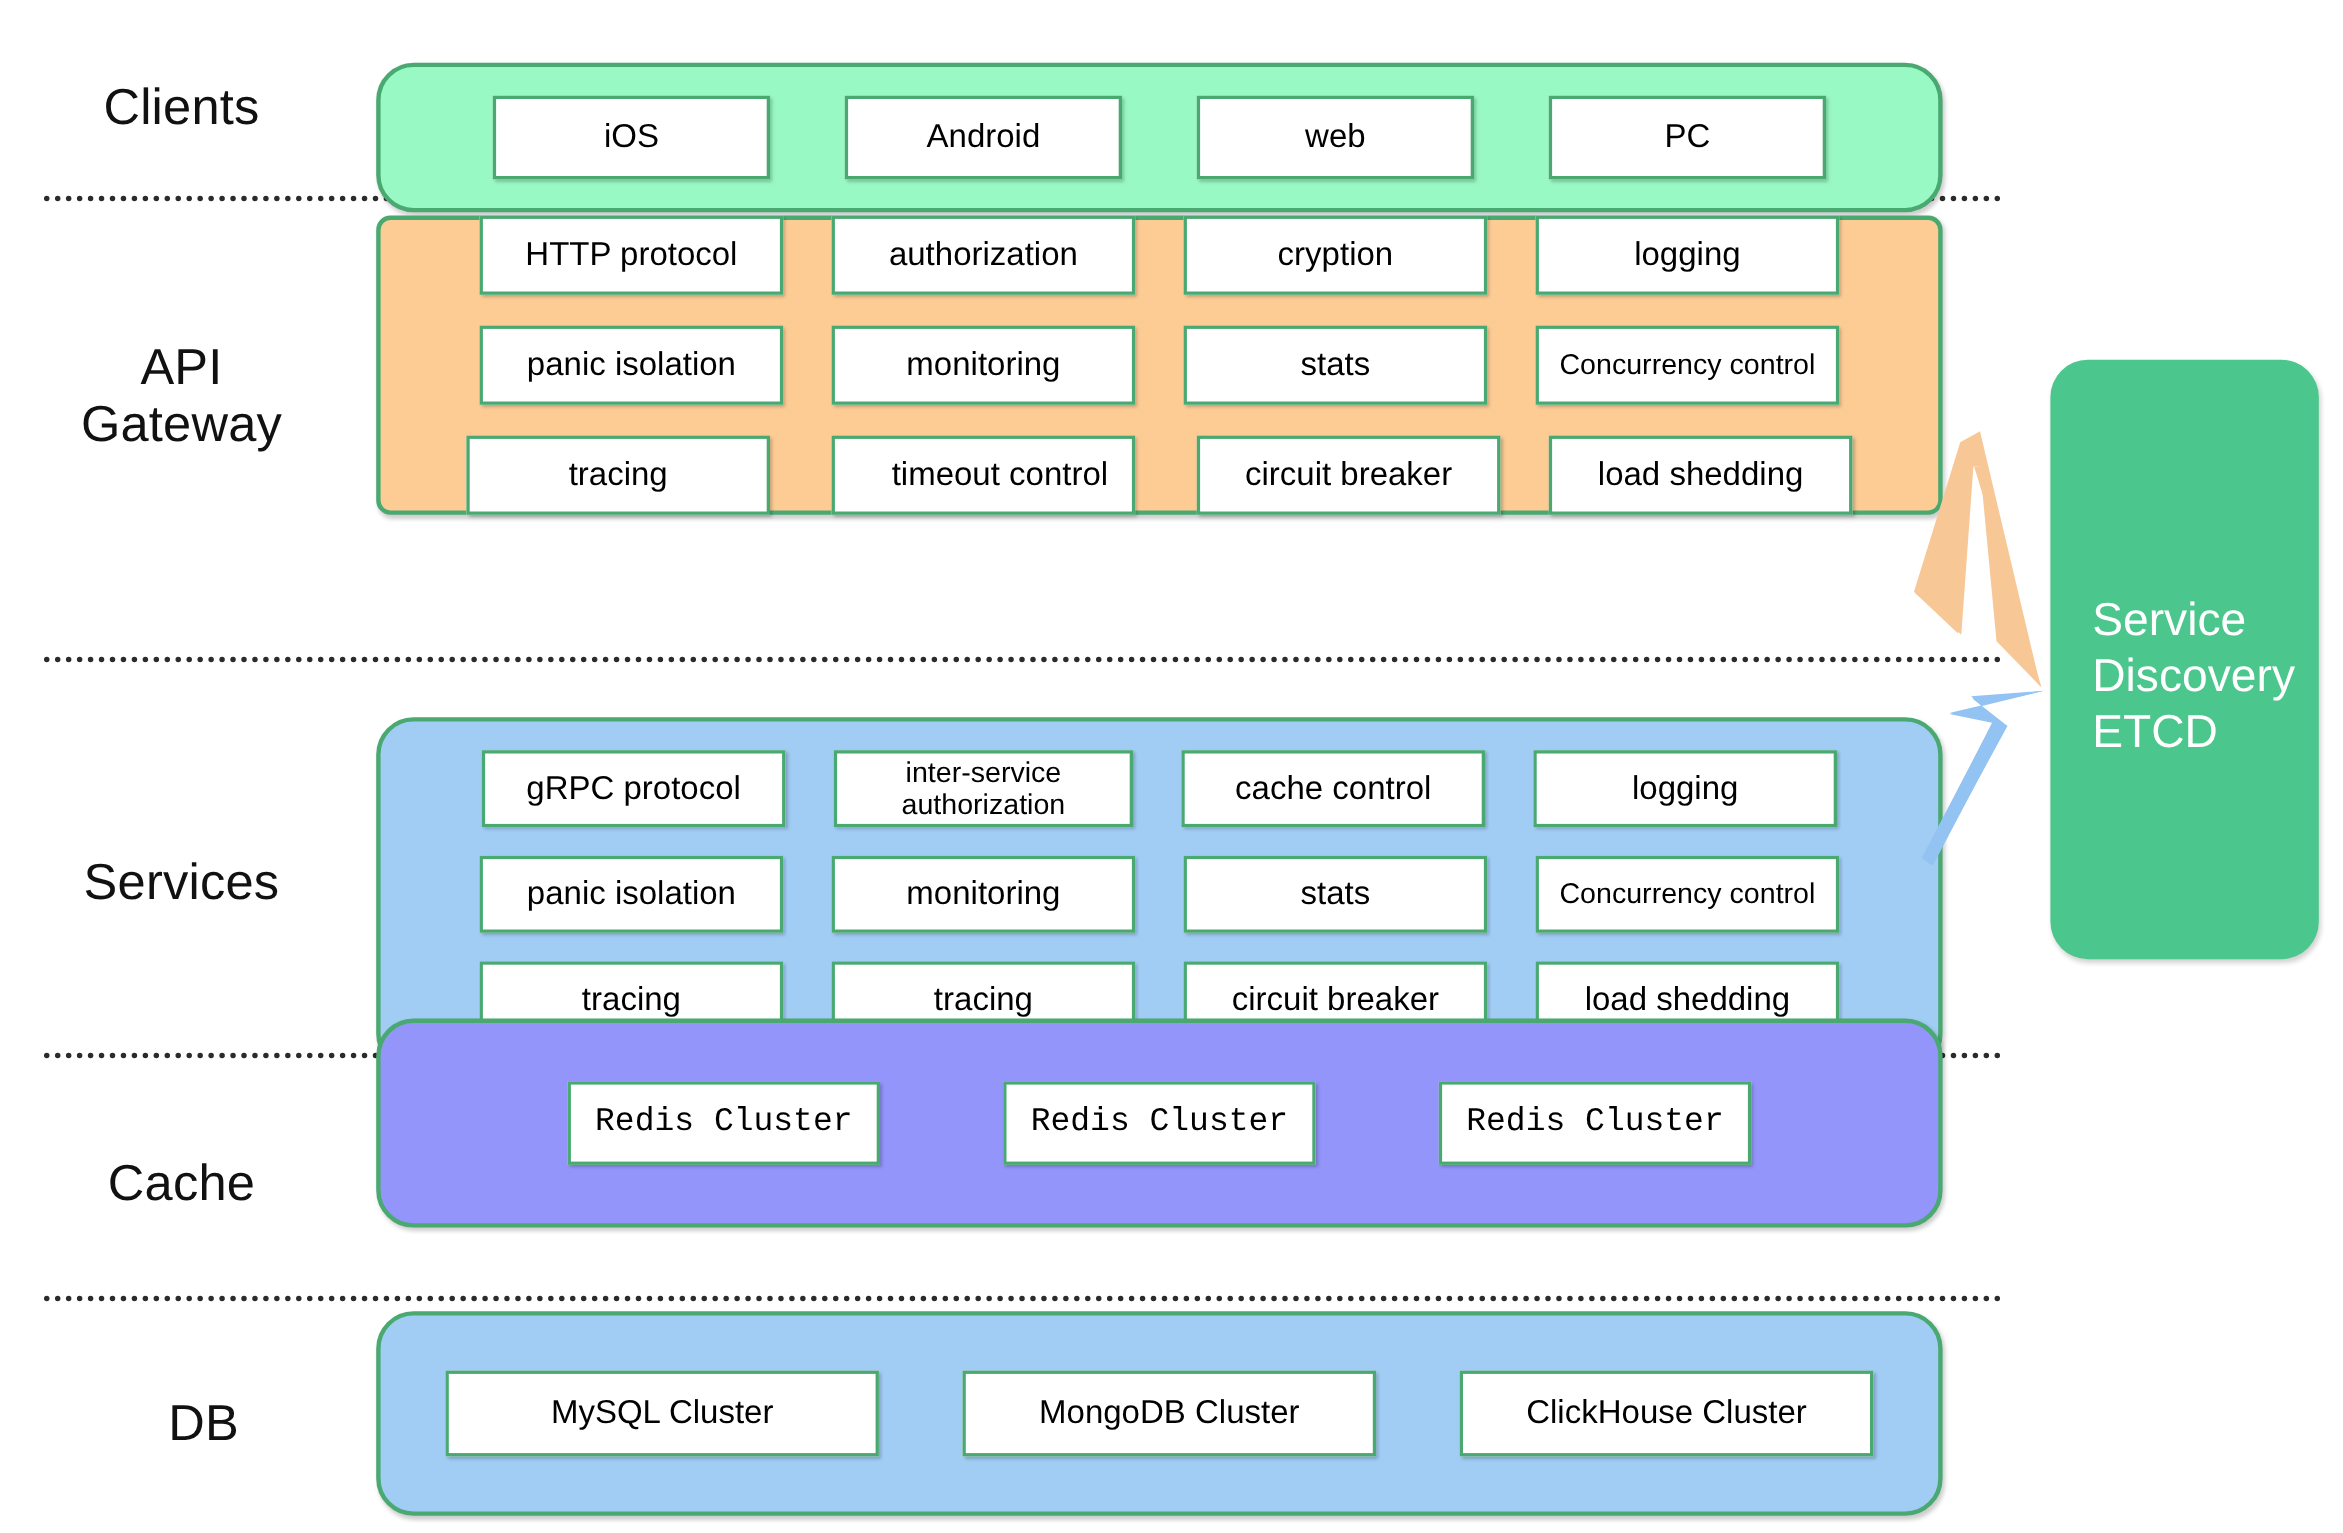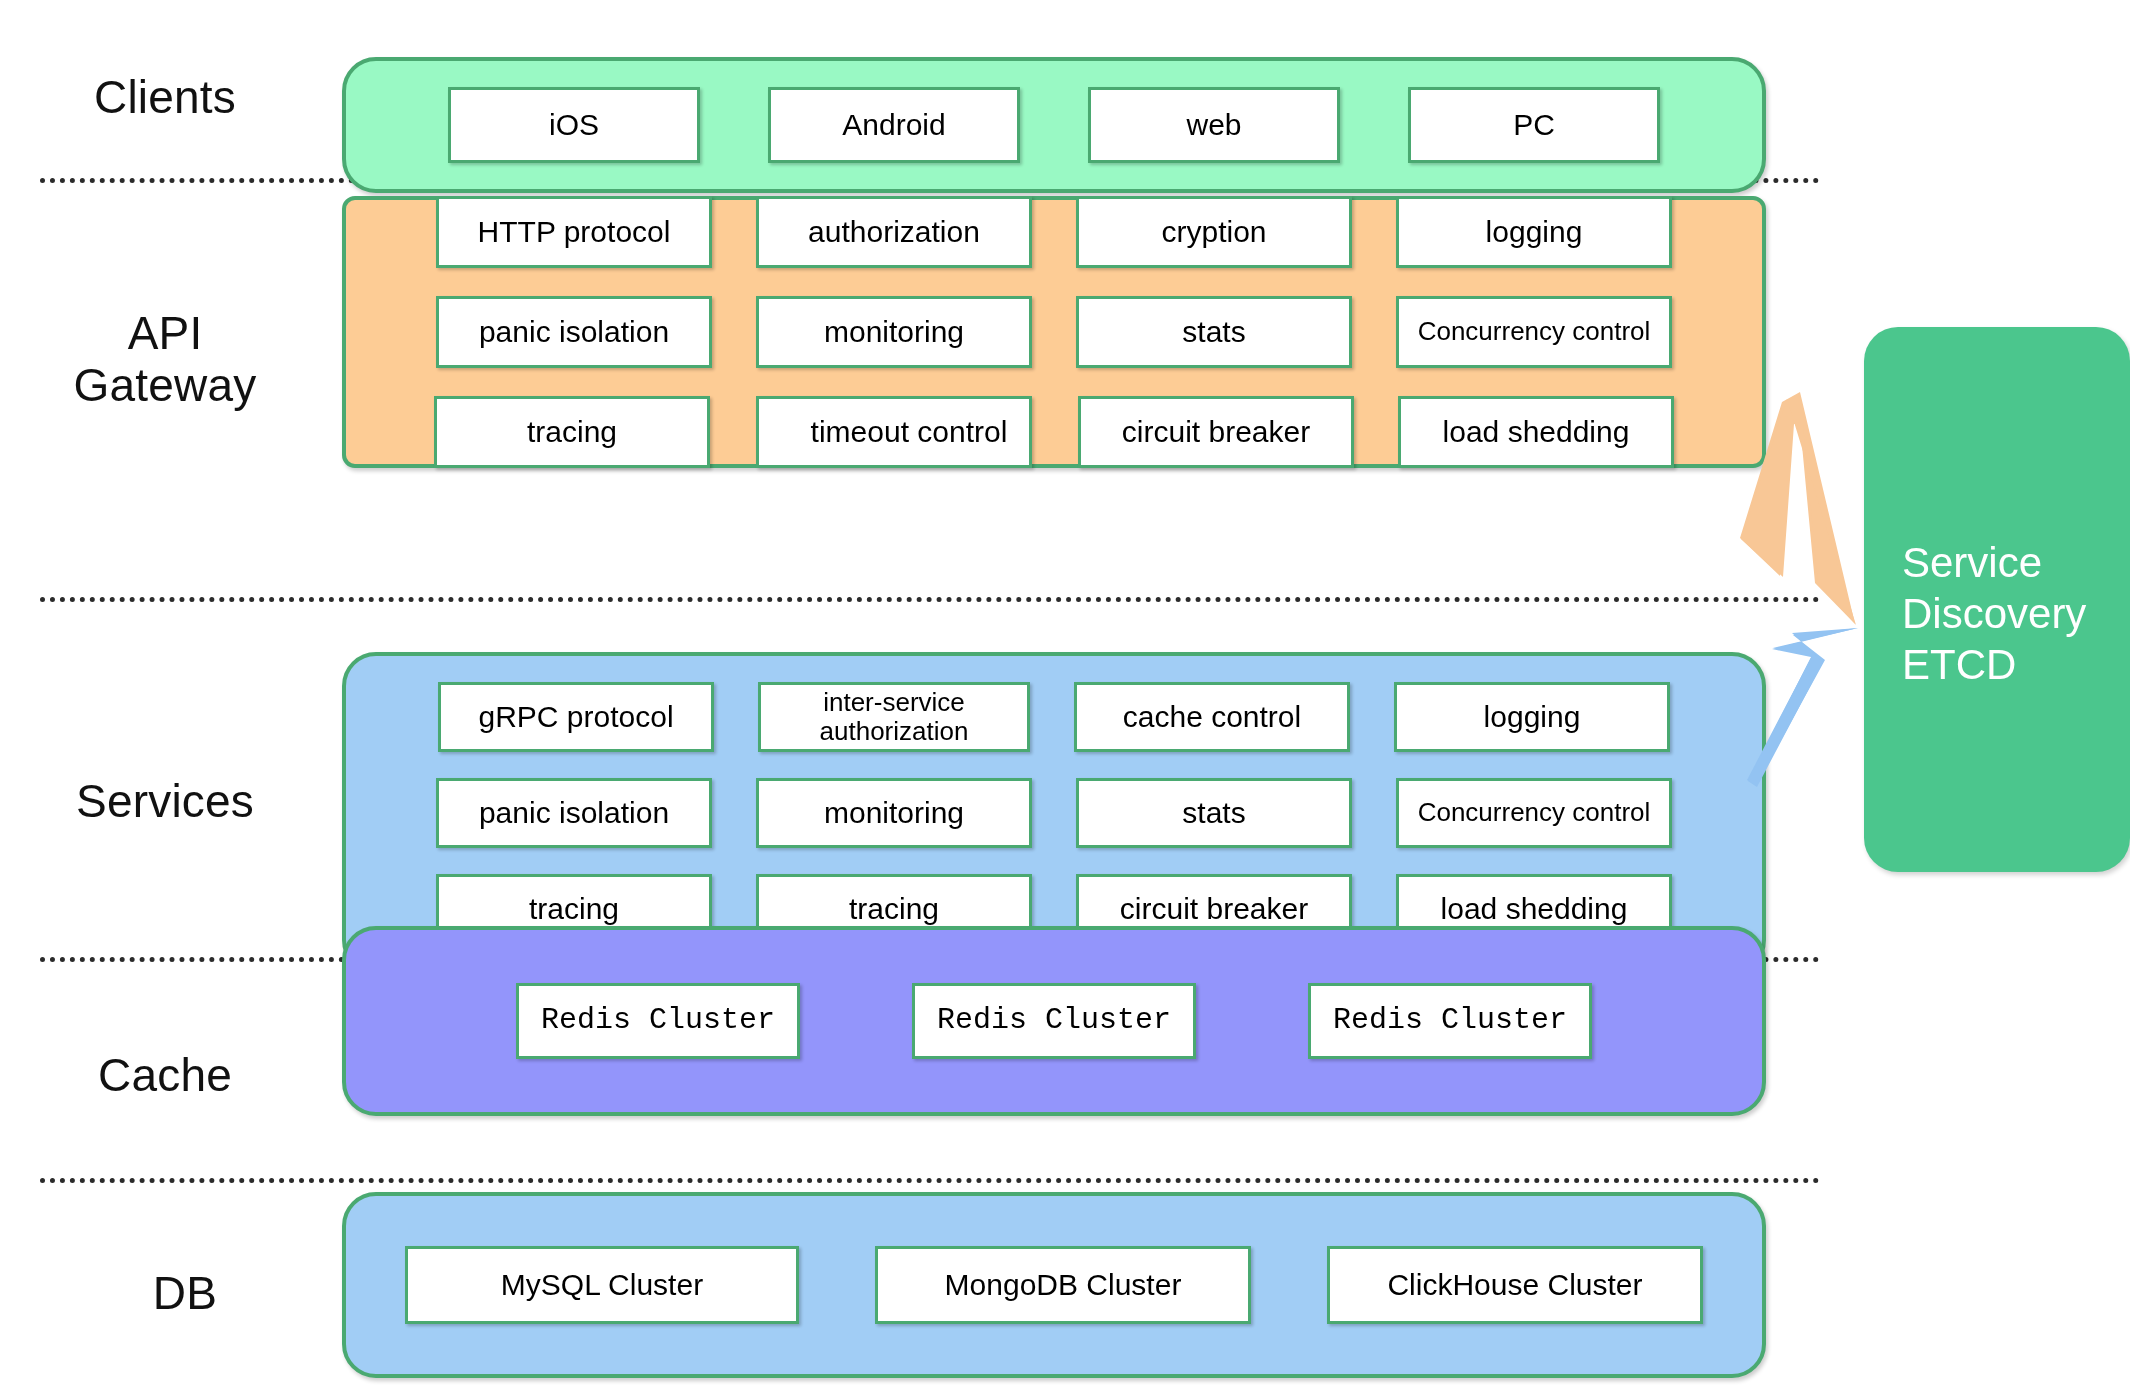--- a/index.html
+++ b/index.html
@@ -112,21 +112,21 @@
   #sep-1 { top: 178px; }
   #sep-2 { top: 597px; }
   #sep-3 { top: 957px; }
   #sep-4 { top: 1178px; }
 
   
   #service-discovery {
     position: absolute;
     left: 1864px;
     top: 327px;
-    width: 266px;
+    width: 244px;
     height: 545px;
     background: #4bc68d;
     border-radius: 34px;
     box-sizing: border-box;
     box-shadow: 2px 3px 5px rgba(0,0,0,0.18);
   }
   #service-discovery .sd-text {
     position: absolute;
     left: 38px;
     top: 210px;
@@ -192,21 +192,21 @@
 
       <div class="band-row">
         <div class="tile" style="width:276px;height:72px;margin:0 22px;">panic isolation</div>
         <div class="tile" style="width:276px;height:72px;margin:0 22px;">monitoring</div>
         <div class="tile" style="width:276px;height:72px;margin:0 22px;">stats</div>
         <div class="tile two-line" style="width:276px;height:72px;margin:0 22px;">Concurrency control</div>
       </div>
 
       <div class="band-row">
         <div class="tile" style="width:276px;height:72px;margin:0 22px;">tracing</div>
-        <div class="tile" style="width:276px;height:72px;margin:0 24px;padding-left:36px;">timeout control</div>
+        <div class="tile" style="width:276px;height:72px;margin:0 34px;padding-left:36px;">timeout control</div>
         <div class="tile" style="width:276px;height:72px;margin:0 22px;">circuit breaker</div>
         <div class="tile" style="width:276px;height:72px;margin:0 22px;">load shedding</div>
       </div>
 
     </div>
   </div>
 
   <div class="band band-services" id="band-services">
     <div class="band-inner" style="gap:26px;">
 

